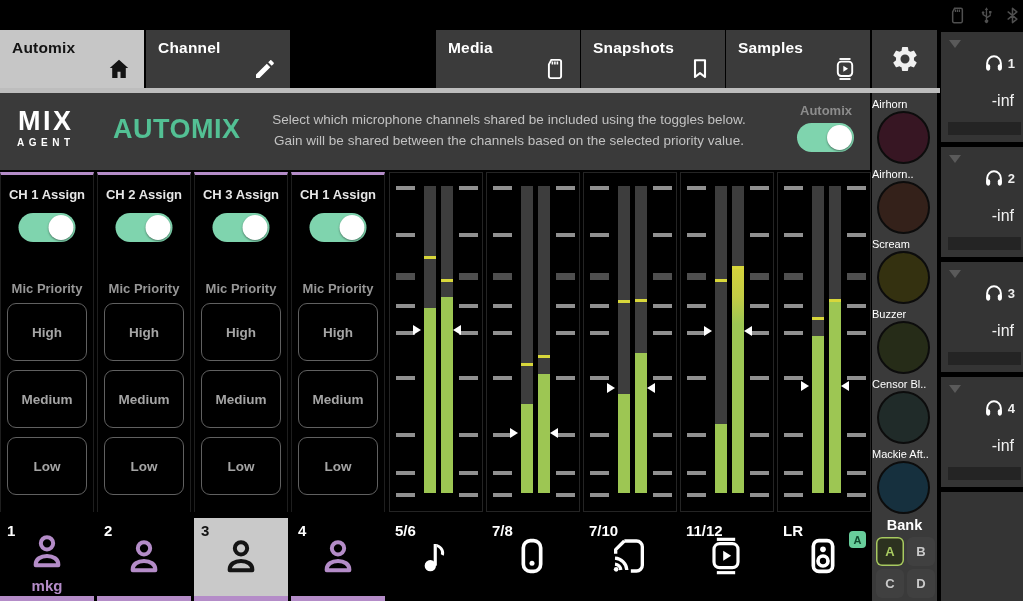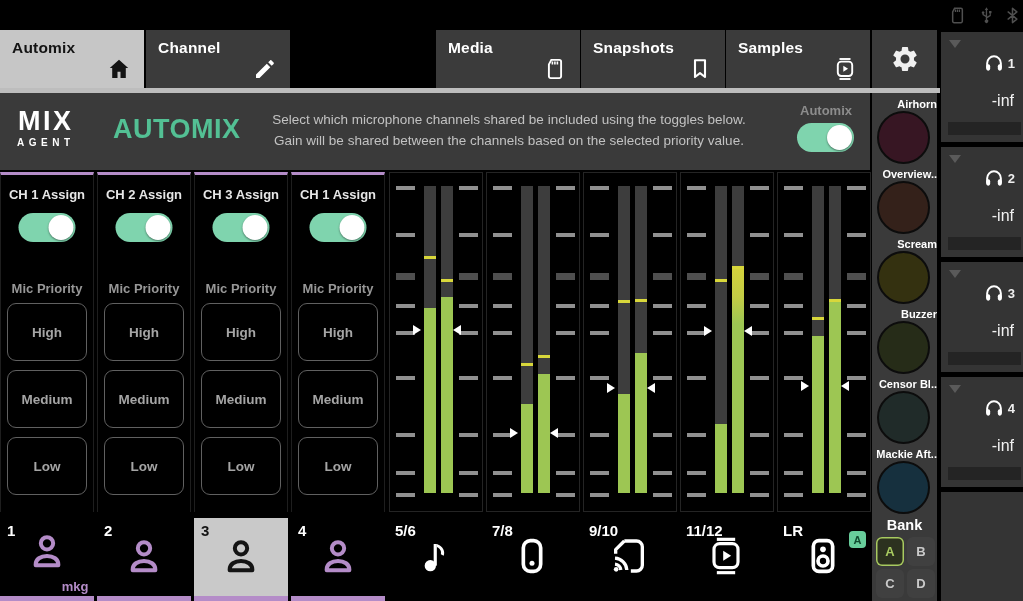--- a/index.html
+++ b/index.html
@@ -53,38 +53,38 @@
   .tick.major { height:7px; background:#4f4f4f; }
   .m-track { position:absolute; top:13px; height:307px; width:12px; background:#3d3d3d; }
   .m-fill { position:absolute; width:12px; background:#9dc653; }
   .m-fill.hot { background:linear-gradient(to bottom,#d3d23c 0,#c3cc45 28px,#9dc653 55px); }
   .m-peak { position:absolute; width:12px; height:3px; background:#d8d73b; }
   .tri-r { position:absolute; width:0; height:0; border-top:5px solid transparent; border-bottom:5px solid transparent; border-left:8px solid #fff; }
   .tri-l { position:absolute; width:0; height:0; border-top:5px solid transparent; border-bottom:5px solid transparent; border-right:8px solid #fff; }
 
   
   .samples-col { position:absolute; left:872px; top:93px; width:65px; height:508px; background:#3a3a3a; }
-  .pad-label { position:absolute; width:100%; text-align:right; font-size:11px; font-weight:700; color:#fff; white-space:nowrap; }
+  .pad-label { position:absolute; width:100%; text-align:left; font-size:11px; font-weight:400; color:#fff; white-space:nowrap; }
   .pad { position:absolute; left:5px; width:53px; height:53px; border-radius:50%; border:2px solid #0c0c0c; padding:0; cursor:pointer; }
   .bank-label { position:absolute; left:0; top:424px; width:100%; text-align:center; font-size:14.5px; font-weight:700; color:#fff; }
   .bank-btn { position:absolute; width:28px; height:29px; border-radius:6px; background:#404040; color:#c9c9c9;
               font-size:13px; font-weight:700; border:none; font-family:inherit; cursor:pointer; }
   .bank-btn.active { background:#2c311f; color:#a8ca60; box-shadow:inset 0 0 0 1.5px #a8ca60; }
 
   
   .cell { position:absolute; top:518px; width:94px; height:83px; background:#000; cursor:pointer; }
   .cell-label { position:absolute; left:7px; top:4px; font-size:15px; font-weight:700; color:#fff; }
   .cell-icon { position:absolute; left:50%; top:38px; transform:translate(-50%,-50%); width:40px; height:40px; color:#fff; }
   .cell-icon svg { width:100%; height:100%; }
   .cell.purple .cell-icon { color:#b48cc8; }
   .cell.selected { background:#c9c9c9; }
   .cell.selected .cell-label { color:#141414; }
   .cell.selected .cell-icon { color:#141414 !important; }
   .cell-underline { position:absolute; left:0; right:0; bottom:0; height:5px; background:#b48cc8; }
-  .cell-sub { position:absolute; left:0; bottom:7px; width:100%; text-align:center; font-size:13px; font-weight:700; color:#b48cc8;padding-left:28px; }
+  .cell-sub { position:absolute; left:0; bottom:7px; width:100%; text-align:center; font-size:15px; font-weight:700; color:#b48cc8; }
   .lr-badge { position:absolute; top:13px; right:4px; width:17px; height:17px; border-radius:4px; background:#68cd9b;
               color:#104a2f; font-size:11px; font-weight:700; display:flex; align-items:center; justify-content:center; }
 
   
   .phone-sec { position:absolute; left:941px; width:82px; height:110px; background:#343434; }
   .ph-tri { position:absolute; top:8px; left:8px; width:0; height:0; border-left:6px solid transparent; border-right:6px solid transparent; border-top:8px solid #5a5a5a; }
   .ph-head { position:absolute; top:21px; right:8px; display:flex; align-items:center; gap:4px; }
   .ph-head .ph-ic { width:20px; height:20px; color:#fff; } .ph-ic svg{ width:100%; height:100%; }
   .ph-num { font-size:13px; font-weight:700; color:#efefef; }
   .ph-val { position:absolute; top:60px; right:9px; font-size:16px; font-weight:400; color:#f2f2f2; }
@@ -341,21 +341,21 @@
       <div class="m-track" style="left: 51px;"></div>
       <div class="m-fill" style="left: 51px; top: 128px; height: 192px;"></div>
       <div class="m-peak" style="left: 51px; top: 126px;"></div>
       <div class="tri-r" style="left: 23px; top: 208px;"></div>
       <div class="tri-l" style="left: 63px; top: 208px;"></div>
     </div>
 
   <div class="samples-col">
     <div class="pad-label" style="top:5px">Airhorn</div>
     <button class="pad" style="top: 18px; background: rgb(55, 22, 35);"></button>
-    <div class="pad-label" style="top:75px">Overview..</div>
+    <div class="pad-label" style="top:75px">Airhorn..</div>
     <button class="pad" style="top: 88px; background: rgb(52, 33, 26);"></button>
     <div class="pad-label" style="top:145px">Scream</div>
     <button class="pad" style="top: 158px; background: rgb(52, 49, 16);"></button>
     <div class="pad-label" style="top:215px">Buzzer</div>
     <button class="pad" style="top: 228px; background: rgb(38, 44, 24);"></button>
     <div class="pad-label" style="top:285px">Censor Bl..</div>
     <button class="pad" style="top: 298px; background: rgb(32, 43, 41);"></button>
     <div class="pad-label" style="top:355px">Mackie Aft..</div>
     <button class="pad" style="top: 368px; background: rgb(22, 48, 62);"></button>
     <div class="bank-label">Bank</div>
@@ -461,21 +461,21 @@
         </svg></span>
   </div>
   <div class="cell" style="left:485px">
     <span class="cell-label">7/8</span>
     <span class="cell-icon"><svg viewBox="0 0 24 24">
           <rect x="6.8" y="2.8" width="10.4" height="18.4" rx="4.2" fill="none" stroke="currentColor" stroke-width="2.2"></rect>
           <circle cx="12" cy="16.4" r="1.5" fill="currentColor"></circle>
         </svg></span>
   </div>
   <div class="cell" style="left:582px">
-    <span class="cell-label">9/10</span>
+    <span class="cell-label">7/10</span>
     <span class="cell-icon"><svg viewBox="0 0 24 24">
           <path fill="none" stroke="currentColor" stroke-width="2" stroke-linejoin="round" d="M9.2 3h7.3A3.5 3.5 0 0 1 20 6.5v11a3.5 3.5 0 0 1-3.5 3.5h-3.4M9.2 3 4 8.2v2.4"></path>
           <path fill="none" stroke="currentColor" stroke-width="2" d="M3.6 16.9a3.9 3.9 0 0 1 3.5 3.5"></path>
           <path fill="none" stroke="currentColor" stroke-width="2" d="M3.6 13.3a7.5 7.5 0 0 1 7.1 7.1"></path>
           <circle cx="4.3" cy="20" r="1.4" fill="currentColor"></circle>
         </svg></span>
   </div>
   <div class="cell" style="left:679px">
     <span class="cell-label">11/12</span>
     <span class="cell-icon"><svg viewBox="0 0 24 24">

